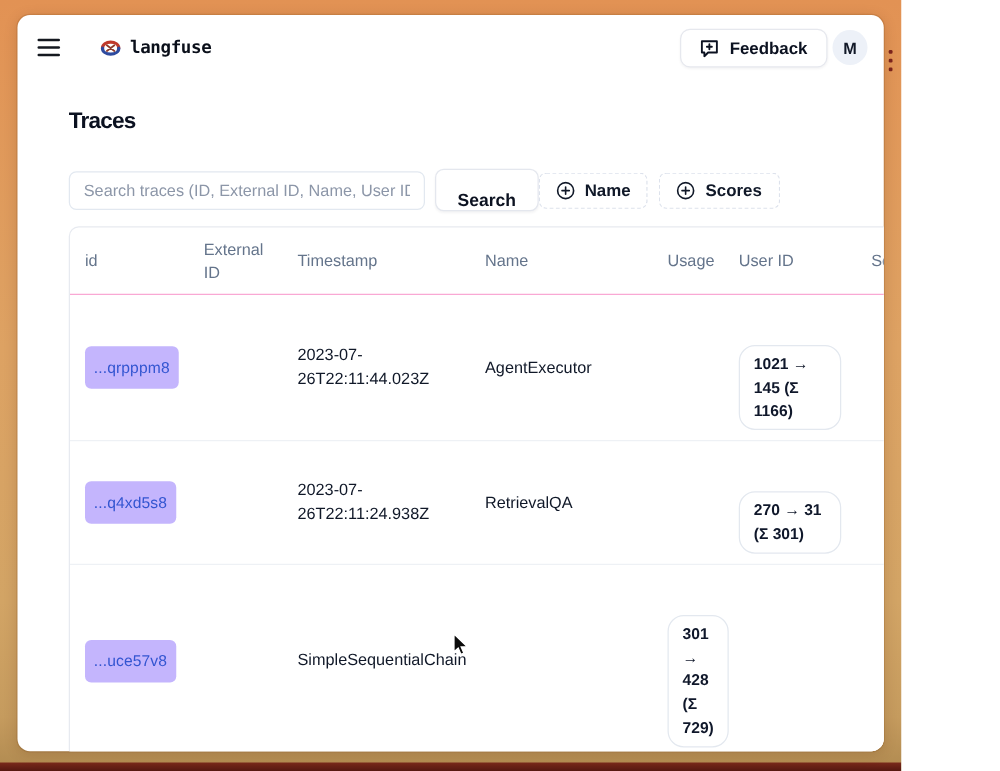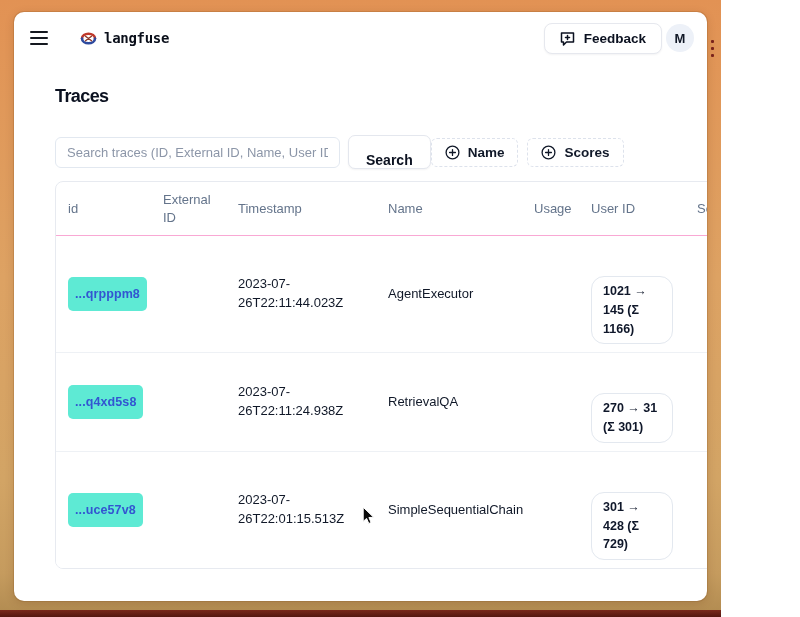--- a/index.html
+++ b/index.html
@@ -65,21 +65,21 @@
 
   
   .table-card { margin-top: 12px; width: 691px; border: 1px solid #e7eaf0; border-radius: 8px; overflow: hidden; background: #fff; }
   .t-row { display: grid; grid-template-columns: 95px 75px 150px 146px 57px 106px 1fr; align-items: center; }
   .t-head { border-bottom: 1px solid #f9a8d4; }
   .t-head .t-cell { color: #64748b; font-size: 13px; font-weight: 400; padding: 9px 12px; line-height: 1.35; }
   .t-body-row { min-height: 60px; background: #fff; }
   .t-body-row + .t-body-row { border-top: 1px solid #eef1f5; }
   .t-cell { padding: 8px 12px; font-size: 13px; color: #101828; line-height: 1.45; }
   .id-badge {
-    display: inline-block; background: #5eead4; color: #3355d1; font-weight: 700;
+    display: inline-block; background: #c4b5fd; color: #3355d1; font-weight: 400;
     font-size: 12.5px; padding: 8px 7px; border-radius: 5px; letter-spacing: 0.1px;
   }
   .ts { max-width: 114px; word-break: normal; overflow-wrap: break-word; }
   .usage-pill {
     display: inline-block; border: 1px solid #e3e8ef; border-radius: 13px; padding: 5px 11px;
     font-size: 12.5px; font-weight: 700; color: #0f172a; max-width: 100px; line-height: 1.5; margin-top: 32px;
   }
   .usage-pill span { display: inline-block; max-width: 77px; }
 
   .cursor { position: absolute; left: 358px; top: 506px; pointer-events: none; }
@@ -191,23 +191,20 @@
             </div>
           <div class="t-cell">RetrievalQA</div>
           <div class="t-cell"></div>
           <div class="t-cell"><span class="usage-pill"><span>270 → 31 (Σ 301)</span></span></div>
           <div class="t-cell"></div>
         </div>
 
         <div class="t-row t-body-row">
           <div class="t-cell"><span class="id-badge">...uce57v8</span></div>
           <div class="t-cell"></div>
-          <div class="t-cell">
-              <div class="ts">2023-07-26T22:01:15.513Z</div>
-            </div>
           <div class="t-cell">SimpleSequentialChain</div>
           <div class="t-cell"></div>
           <div class="t-cell"><span class="usage-pill"><span>301 → 428 (Σ 729)</span></span></div>
           <div class="t-cell"></div>
         </div>
       </div>
     </div>
   </div>
 
   <div class="cursor">

